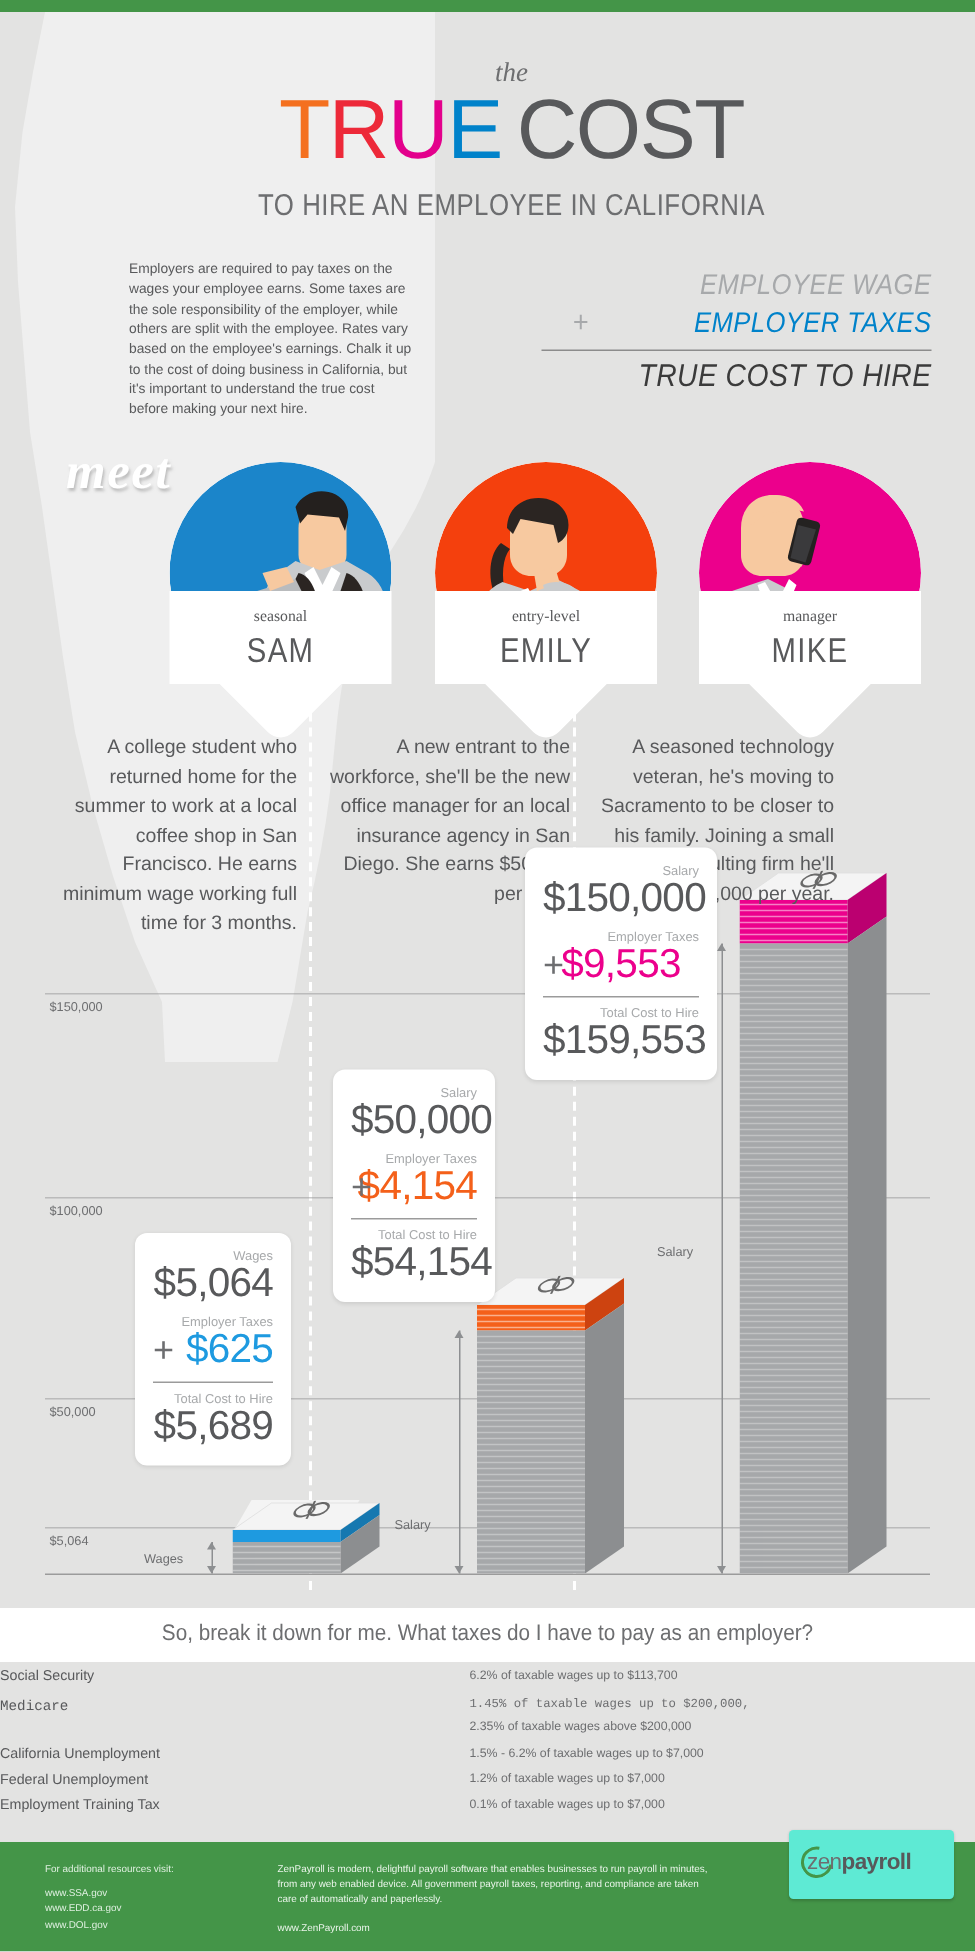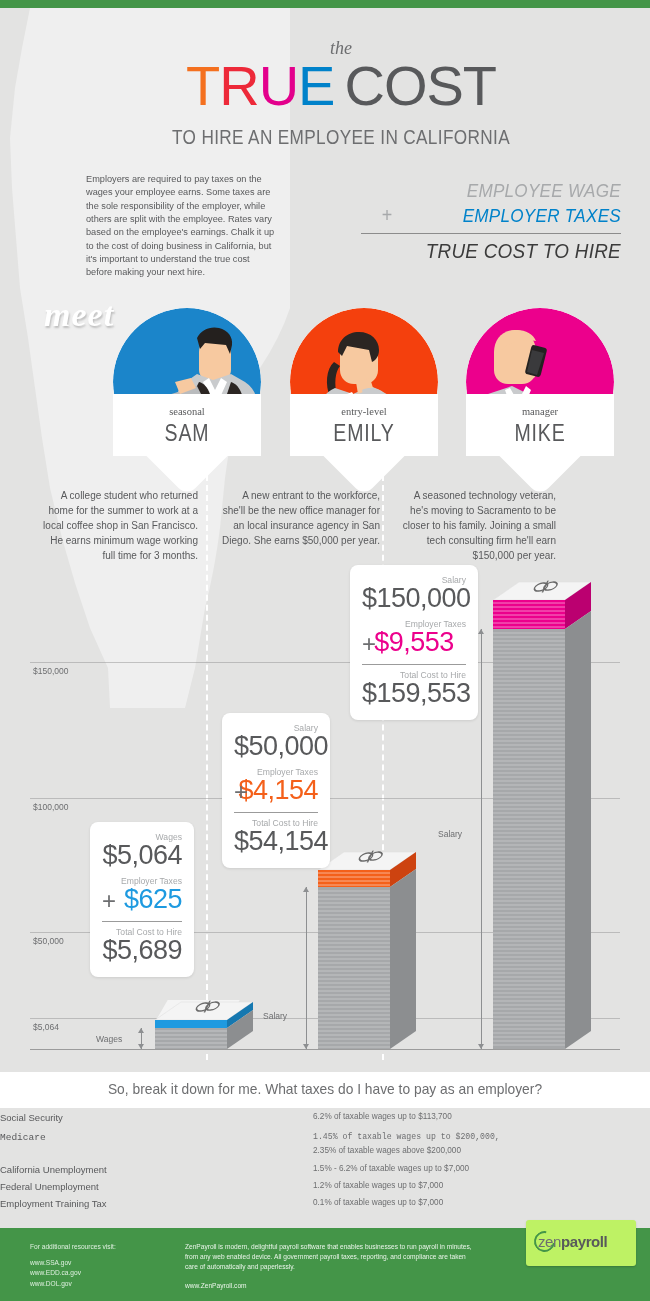--- a/index.html
+++ b/index.html
@@ -76,21 +76,21 @@
   }
   .ptitle {
     position:absolute; top:98px; left:0; width:148px; text-align:center; z-index:5;
     font-family:"Liberation Serif", serif; font-size:10.5px; color:#58595b;
   }
   .pname {
     position:absolute; top:112px; left:0; width:148px; text-align:center; z-index:5;
     font-size:23px; color:#58595b; letter-spacing:1px; transform:scaleX(0.85); transform-origin:center;
   }
   .pdesc {
-    position:absolute; width:160px; font-size:10px; line-height:1.5; color:#58595b;
+    position:absolute; width:160px; font-size:13px; line-height:1.5; color:#58595b;
     z-index:12;
   }
 
   
   .vdash { position:absolute; width:0; border-left:2px dashed #ffffff; z-index:5; }
 
   
   .chart { position:absolute; top:560px; left:0; width:650px; height:500px; z-index:6; }
   .gridline { position:absolute; left:30px; width:590px; height:1px; background:#9b9b9b; opacity:.55; }
   .gridlabel { position:absolute; left:33px; font-size:8.5px; color:#6d6e70; }
@@ -128,21 +128,21 @@
   .taxtable { position:absolute; top:1108px; left:0; width:650px; height:110px; z-index:15; }
   .taxrow2 { position:absolute; width:650px; height:16px; }
   .taxname { position:absolute; left:0; width:300px; font-size:9.5px; color:#58595b; }
   .taxval  { position:absolute; left:313px; width:330px; text-align:left; font-size:8.2px; color:#6d6e70; }
 
   
   .footer { position:absolute; top:1228px; left:0; width:650px; height:73px; background:#449548; z-index:15; }
   .f-left { position:absolute; top:14px; left:30px; width:140px; font-size:6.6px; color:#dff0e0; line-height:1.55; }
   .f-mid  { position:absolute; top:14px; left:185px; width:290px; font-size:6.6px; color:#eaf5ea; line-height:1.55; }
   .logo {
-    position:absolute; top:-8px; right:14px; width:110px; height:46px; background:#bef264; border-radius:3px;
+    position:absolute; top:-8px; right:14px; width:110px; height:46px; background:#5eead4; border-radius:3px;
     box-shadow:0 1px 2px rgba(0,0,0,.18);
   }
   .logo .lg { position:absolute; top:13px; left:12px; font-size:15px; color:#6d6e70; letter-spacing:-0.4px; }
   .logo .lg b { color:#58595b; font-weight:bold; }
   .logo .ring { position:absolute; top:11px; left:8px; width:21px; height:21px; border:2px solid #449548; border-radius:50%; border-right-color:transparent; transform:rotate(-35deg); }
 </style>
 </head>
 <body>
 
 <div class="page">

